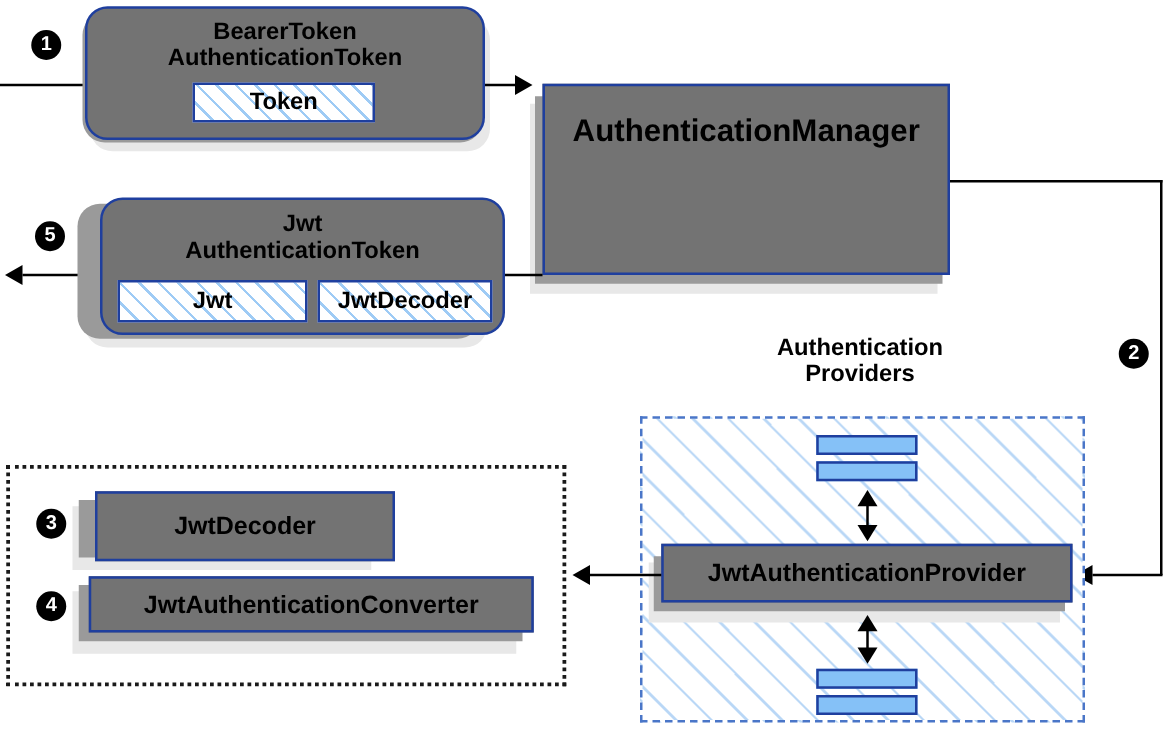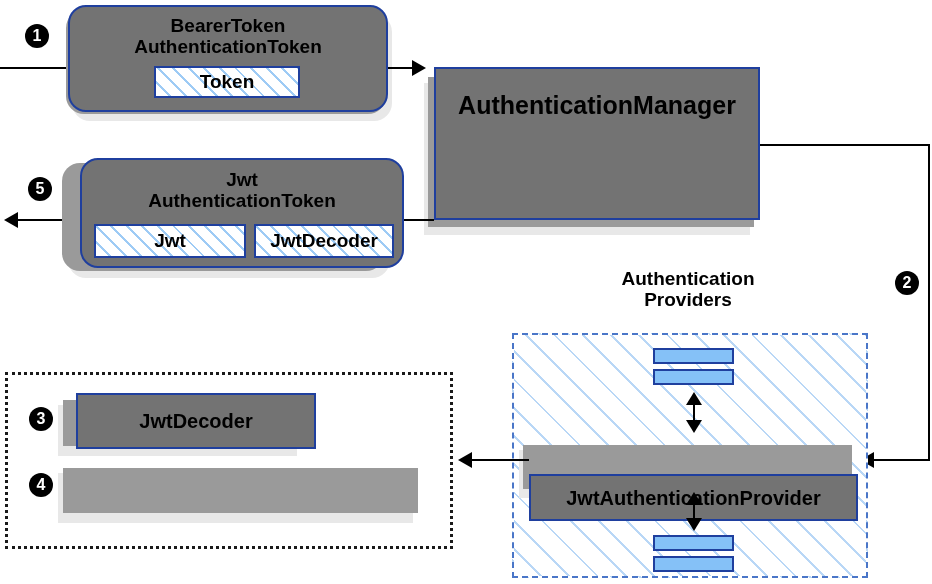--- a/index.html
+++ b/index.html
@@ -178,21 +178,21 @@
 
   <div class="bar" style="left:653px;top:348px;width:81px;height:16px;"></div>
   <div class="bar" style="left:653px;top:369px;width:81px;height:16px;"></div>
 
   <div class="arrow-u" style="left:686px;top:392px;"></div>
   <div class="vline" style="left:693px;top:398px;height:24px;"></div>
   <div class="arrow-d" style="left:686px;top:420px;"></div>
 
   <div class="shadow-far" style="left:519px;top:450px;width:329px;height:48px;"></div>
   <div class="shadow-near" style="left:523px;top:445px;width:329px;height:44px;"></div>
-  <div class="blue-box" style="left:529px;top:435px;width:329px;height:47px;font-size:20px;margin-top:39px;">
+  <div class="blue-box" style="left:529px;top:435px;width:329px;height:47px;font-size:20px;">
     <span>JwtAuthenticationProvider</span>
   </div>
 
   <div class="arrow-u" style="left:686px;top:492px;"></div>
   <div class="vline" style="left:693px;top:498px;height:22px;"></div>
   <div class="arrow-d" style="left:686px;top:518px;"></div>
 
   <div class="bar" style="left:653px;top:535px;width:81px;height:16px;"></div>
   <div class="bar" style="left:653px;top:556px;width:81px;height:16px;"></div>
 
@@ -210,14 +210,17 @@
   <div class="blue-box" style="left:76px;top:393px;width:240px;height:56px;font-size:20px;">
     <span>JwtDecoder</span>
   </div>
 
   <div class="marker" style="left:29px;top:473px;">
       <span>4</span>
     </div>
 
   <div class="shadow-far" style="left:58px;top:473px;width:355px;height:50px;"></div>
   <div class="shadow-near" style="left:63px;top:468px;width:355px;height:45px;"></div>
+  <div class="blue-box" style="left:71px;top:461px;width:356px;height:45px;font-size:20px;">
+    <span>JwtAuthenticationConverter</span>
+  </div>
 
 </div>
 
 </body></html>

